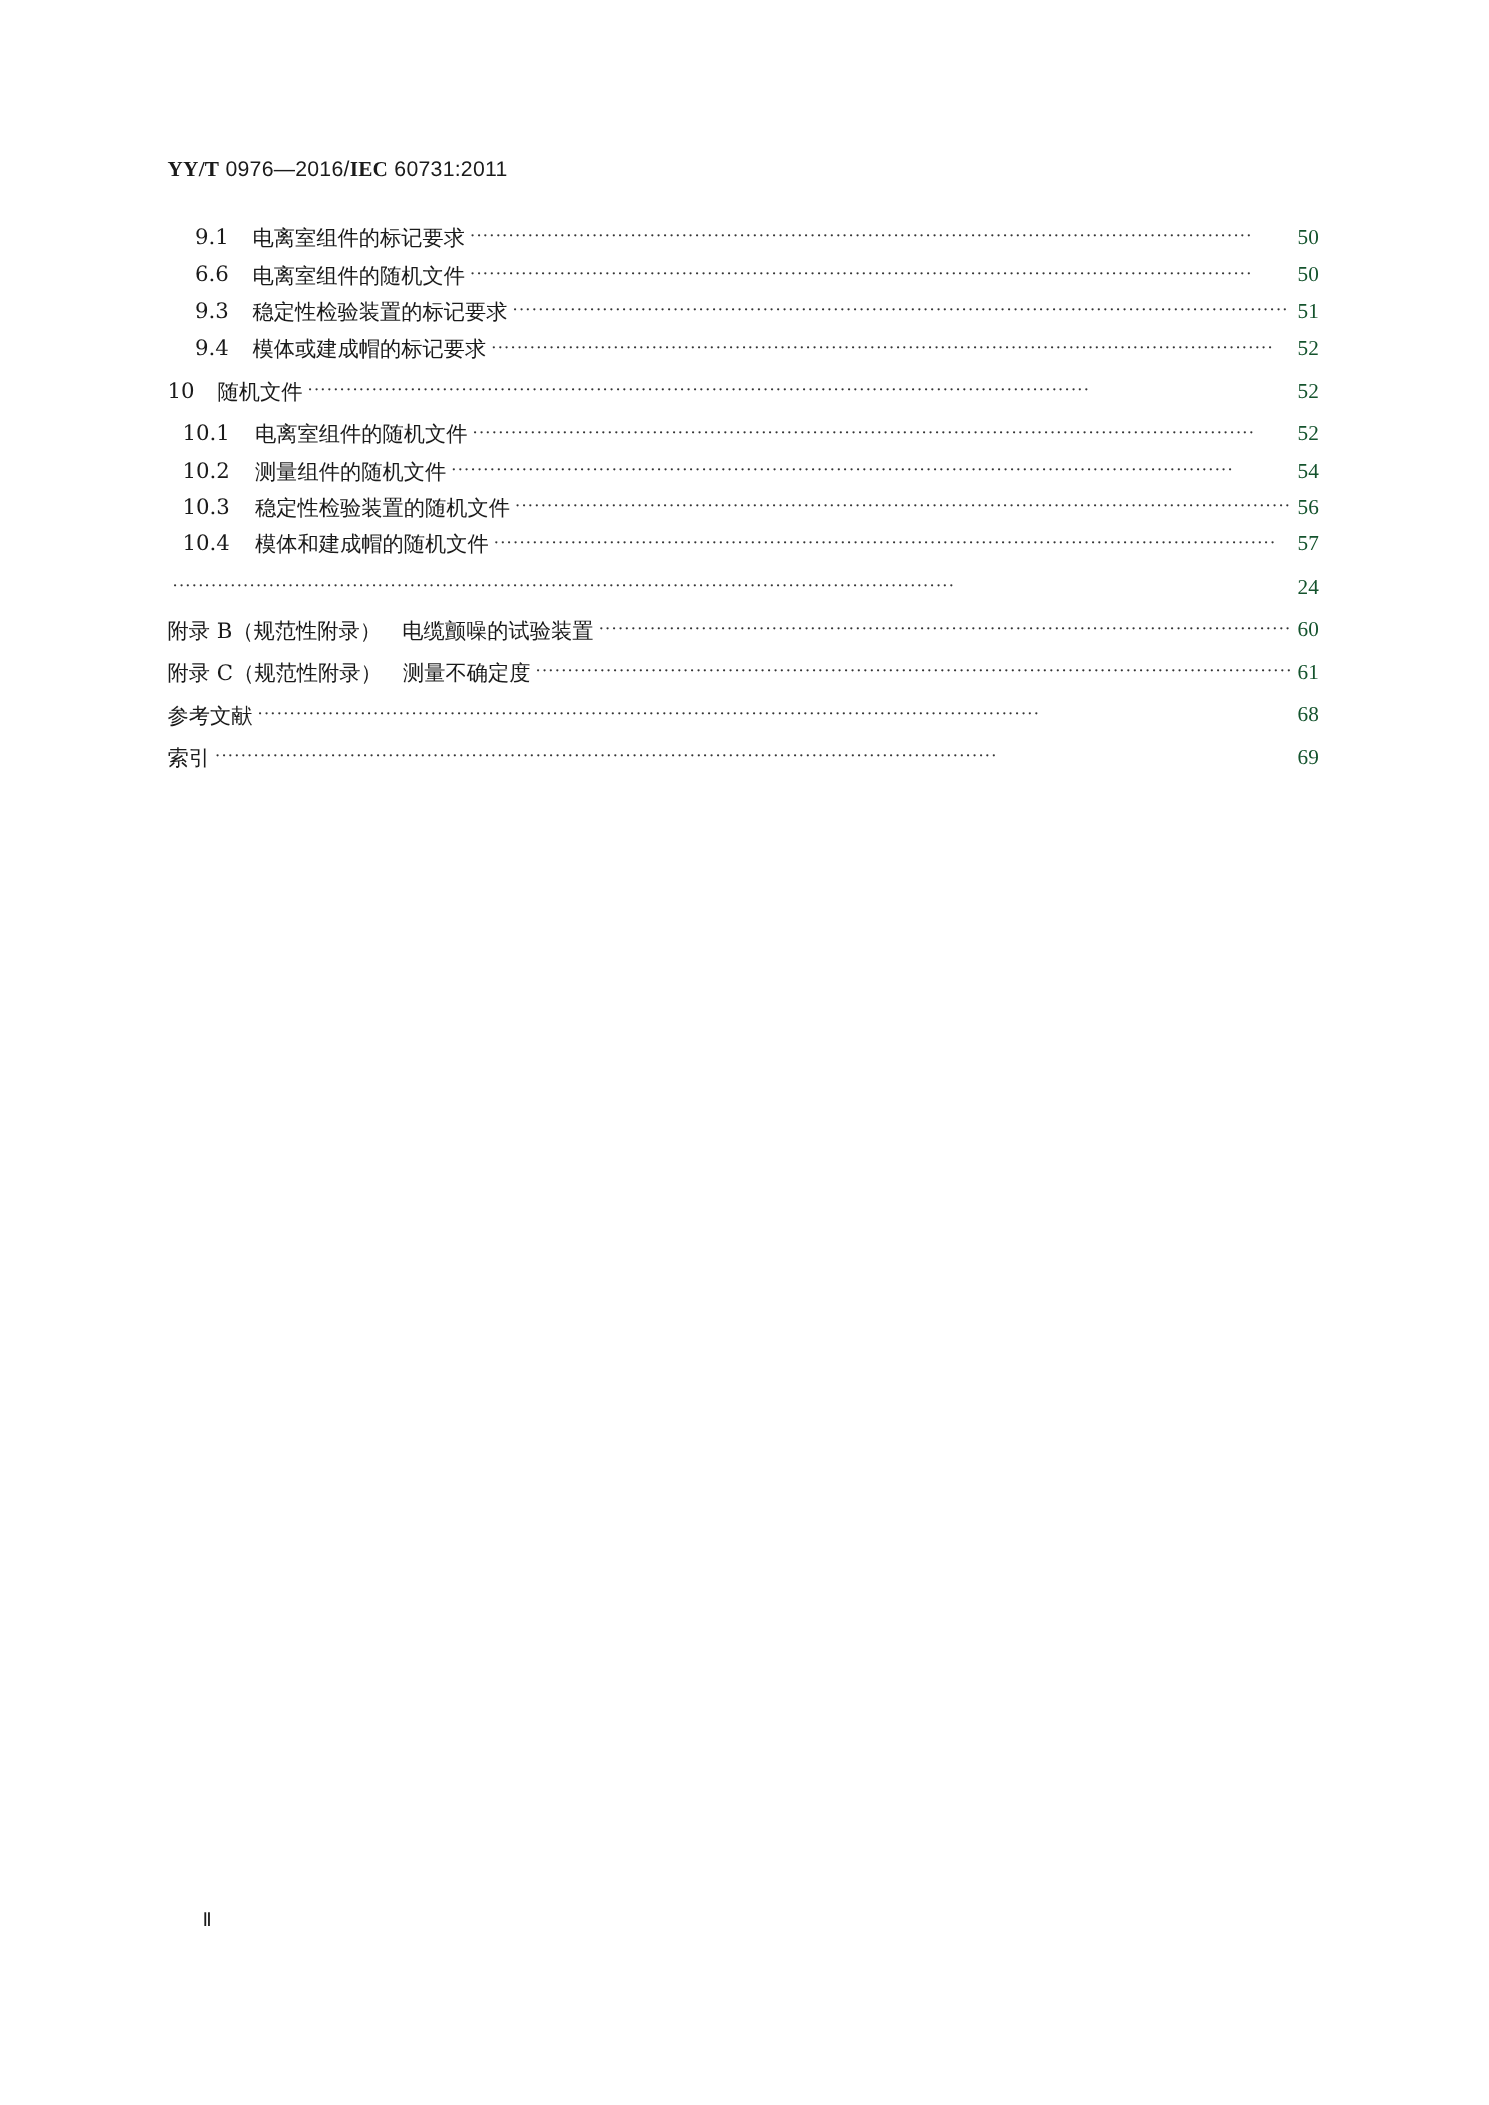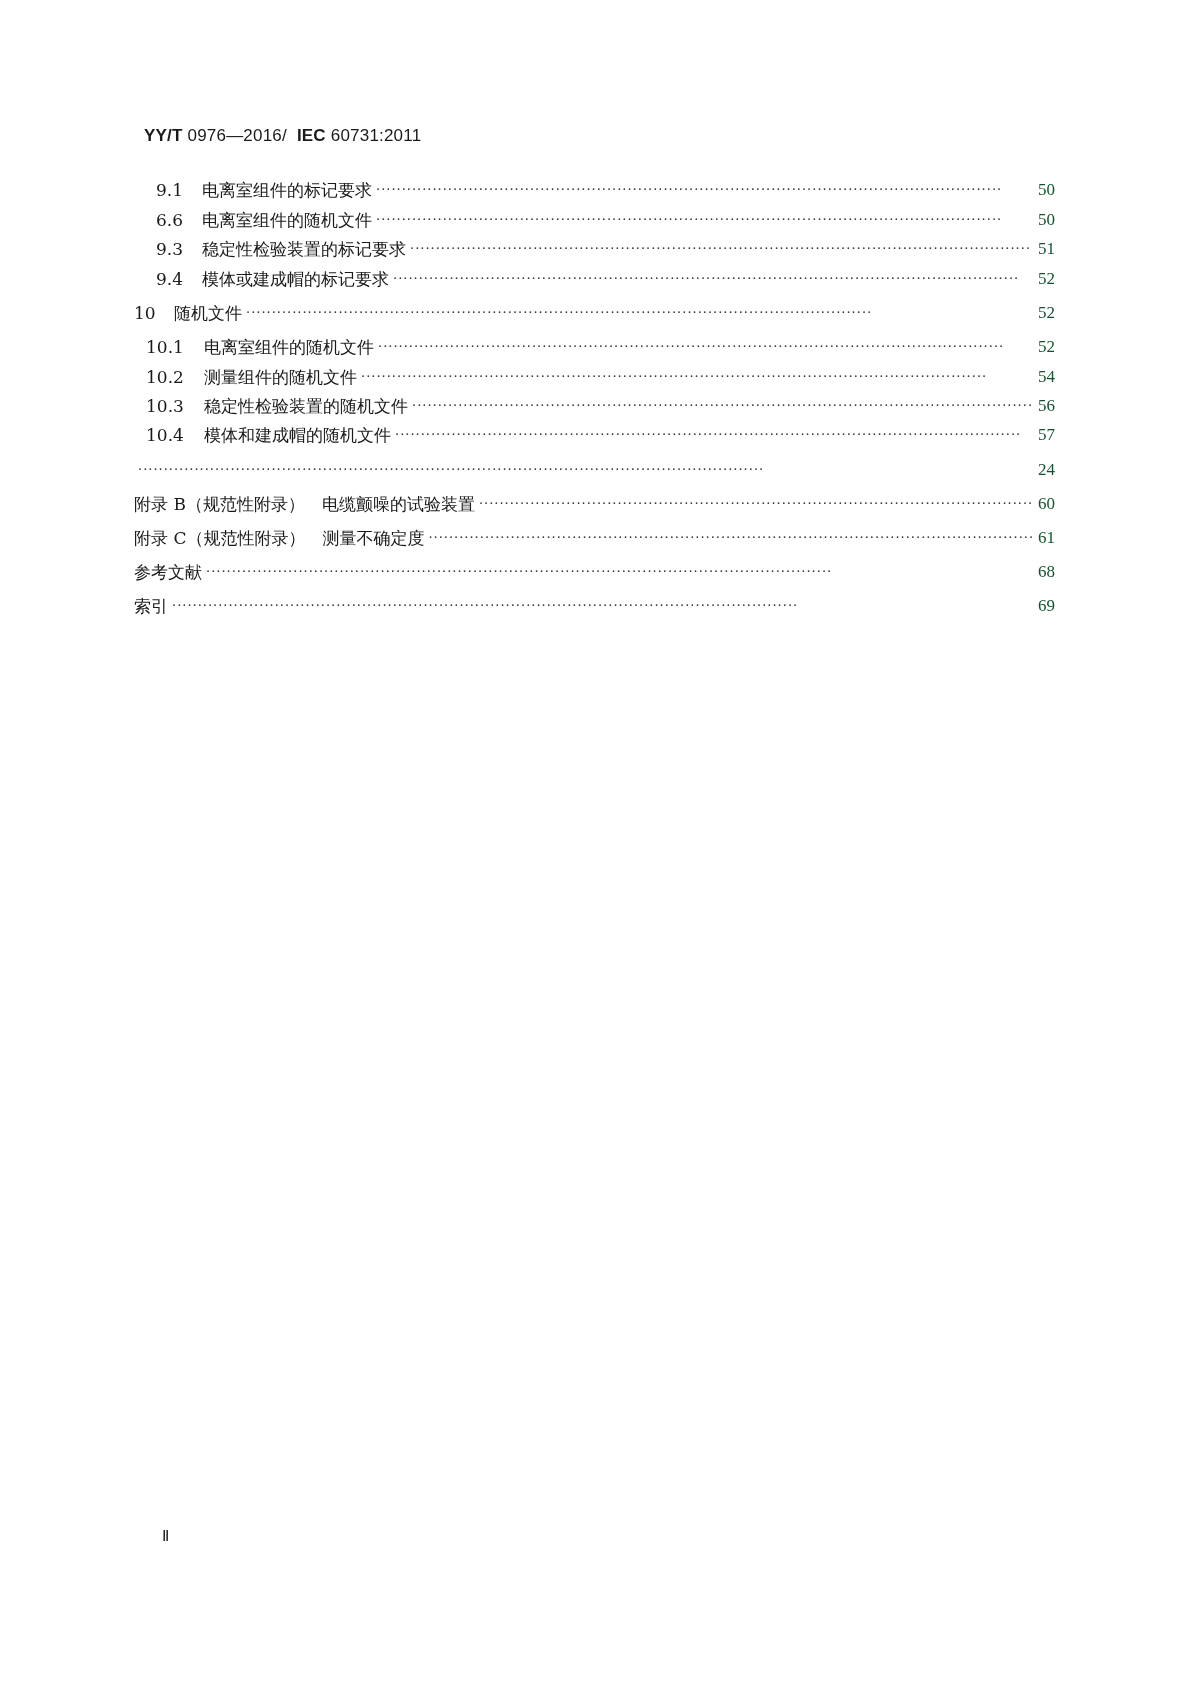--- a/index.html
+++ b/index.html
@@ -1,20 +1,20 @@
 <!DOCTYPE html>
 <html><head>
 <meta charset="utf-8">
 <style>
   html, body { margin: 0; padding: 0; background: #ffffff; }
   body { width: 1191px; height: 1684px; position: relative; overflow: hidden;
          font-family: "DejaVu Serif", "Liberation Serif", serif; color: #1a1a1a; }
   .header { position: absolute; left: 134px; top: 126px; font-size: 17px; letter-spacing: 0.2px;
             font-family: "Liberation Sans", "DejaVu Sans", sans-serif; }
-  .header b { font-family: Liberation Sans, sans-serif; font-weight: bold; margin-left: 10px; }
+  .header b { font-family: Liberation Serif, serif; font-weight: bold; }
   .toc { position: absolute; left: 134px; top: 178px; width: 928px; }
   .row { position: absolute; left: 0; width: 928px; height: 24px; display: flex; align-items: center;
          font-size: 17px; white-space: nowrap; }
   .row .num { display: inline-block; }
   .row .title { display: inline-block; }
   .row .dots { flex: 1; overflow: hidden; margin: 0 6px 0 4px; color: #333; letter-spacing: 1px;
                font-size: 13px; line-height: 24px; height: 24px; }
   .row .page { width: 24px; text-align: left; font-family: "Liberation Serif", "DejaVu Serif", serif; font-size: 17px; color: #14532d;}
   .lvl2 .num { width: 46px; margin-left: 22px; }
   .lvl2b .num { width: 58px; margin-left: 12px; }

